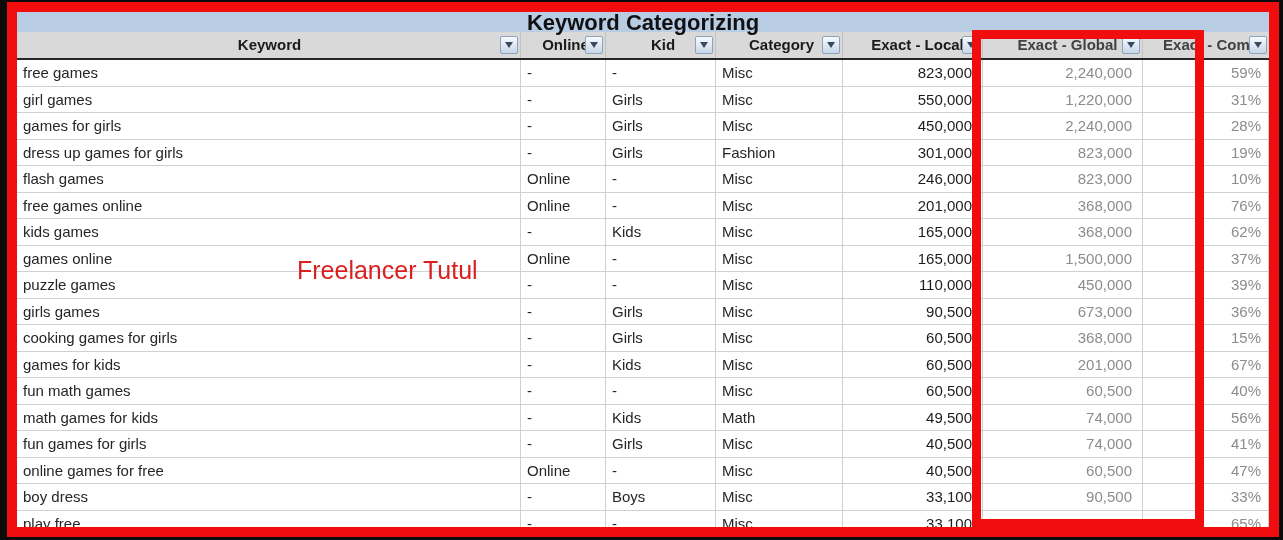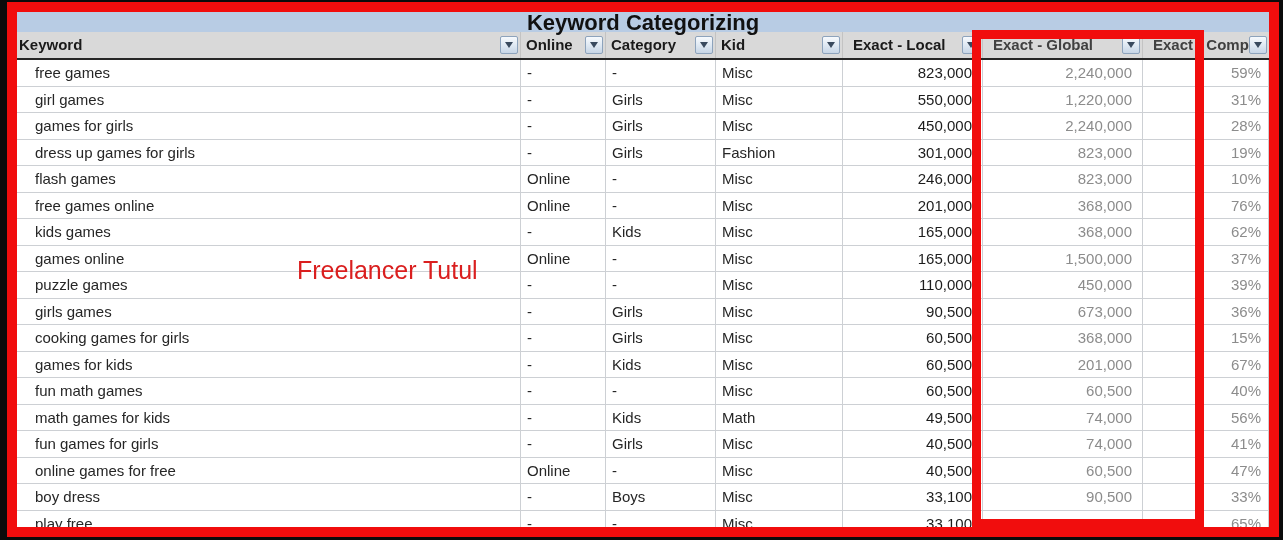--- a/index.html
+++ b/index.html
@@ -1,35 +1,35 @@
 <!DOCTYPE html>
 <html><head>
 <meta charset="utf-8">
 <style>
   html,body{margin:0;padding:0;width:1283px;height:540px;background:#0b0b0b;overflow:hidden;
     font-family:"Liberation Sans",sans-serif;}
   .app{position:absolute;left:7px;top:2px;right:4px;bottom:3px;border:10px solid #f10d0d;
     background:#fff;overflow:hidden;box-sizing:border-box;}
   .title-band{height:20px;background:#b8cce4;text-align:center;font-size:22px;line-height:21px;
     font-weight:bold;color:#111;}
-  .grid{display:grid;grid-template-columns:504px 85px 110px 127px 140px 160px 1fr;}
+  .grid{display:grid;grid-template-columns:504px 85px 110px 127px 140px 160px 1fr;text-align:center;}
   .hdr{background:#d9d9d9;border-bottom:2px solid #262626;height:26px;}
   .th{position:relative;font-weight:bold;font-size:15px;color:#1a1a1a;line-height:26px;
     padding-left:5px;border-right:1px solid #c3c3c3;white-space:nowrap;overflow:hidden;box-sizing:border-box;}
   .th.first{padding-left:2px;}
   .th.muted{color:#404040;}
   .dd{position:absolute;right:2px;top:4px;width:18px;height:18px;border:1px solid #8da3bc;
     border-radius:2px;background:linear-gradient(#f7fafd,#dde7f2 55%,#c7d5e6);
     display:flex;align-items:center;justify-content:center;box-sizing:border-box;}
   .dd-arrow{width:0;height:0;border-left:4px solid transparent;border-right:4px solid transparent;
     border-top:6px solid #394a5e;}
   .tr{display:grid;grid-template-columns:504px 85px 110px 127px 140px 160px 1fr;height:26.5px;}
   .td{font-size:15px;color:#262626;line-height:26.5px;padding-left:6px;border-right:1px solid #cdd0d4;
     border-bottom:1px solid #cdd0d4;white-space:nowrap;overflow:hidden;box-sizing:border-box;}
-  .td.c-keyword{padding-left:18px;}
+  .td.c-keyword{padding-left:6px;}
   .td.num{text-align:right;padding-left:0;padding-right:10px;}
   .td.c-local{color:#1c1c1c;}
   .td.muted{color:#8c8c8c;}
   .td.c-comp{padding-right:7px;}
   .watermark{position:absolute;left:297px;top:256px;font-size:25px;color:#da1f1f;z-index:5;
     white-space:nowrap;}
   .highlight-box{position:absolute;left:972px;top:30px;width:232px;height:498px;
     border:9px solid #f10d0d;box-sizing:border-box;z-index:6;}
 </style>
 </head>
@@ -46,27 +46,27 @@
           <span class="dd-arrow"></span>
         </span>
     </div>
     <div class="th">
       <span>Online</span>
       <span class="dd">
           <span class="dd-arrow"></span>
         </span>
     </div>
     <div class="th">
+      <span>Kid</span>
+      <span class="dd">
+          <span class="dd-arrow"></span>
+        </span>
+    </div>
+    <div class="th">
       <span>Category</span>
-      <span class="dd">
-          <span class="dd-arrow"></span>
-        </span>
-    </div>
-    <div class="th">
-      <span>Kid</span>
       <span class="dd">
           <span class="dd-arrow"></span>
         </span>
     </div>
     <div class="th" style="padding-left:10px;">
       <span>Exact - Local</span>
       <span class="dd">
           <span class="dd-arrow"></span>
         </span>
     </div>

